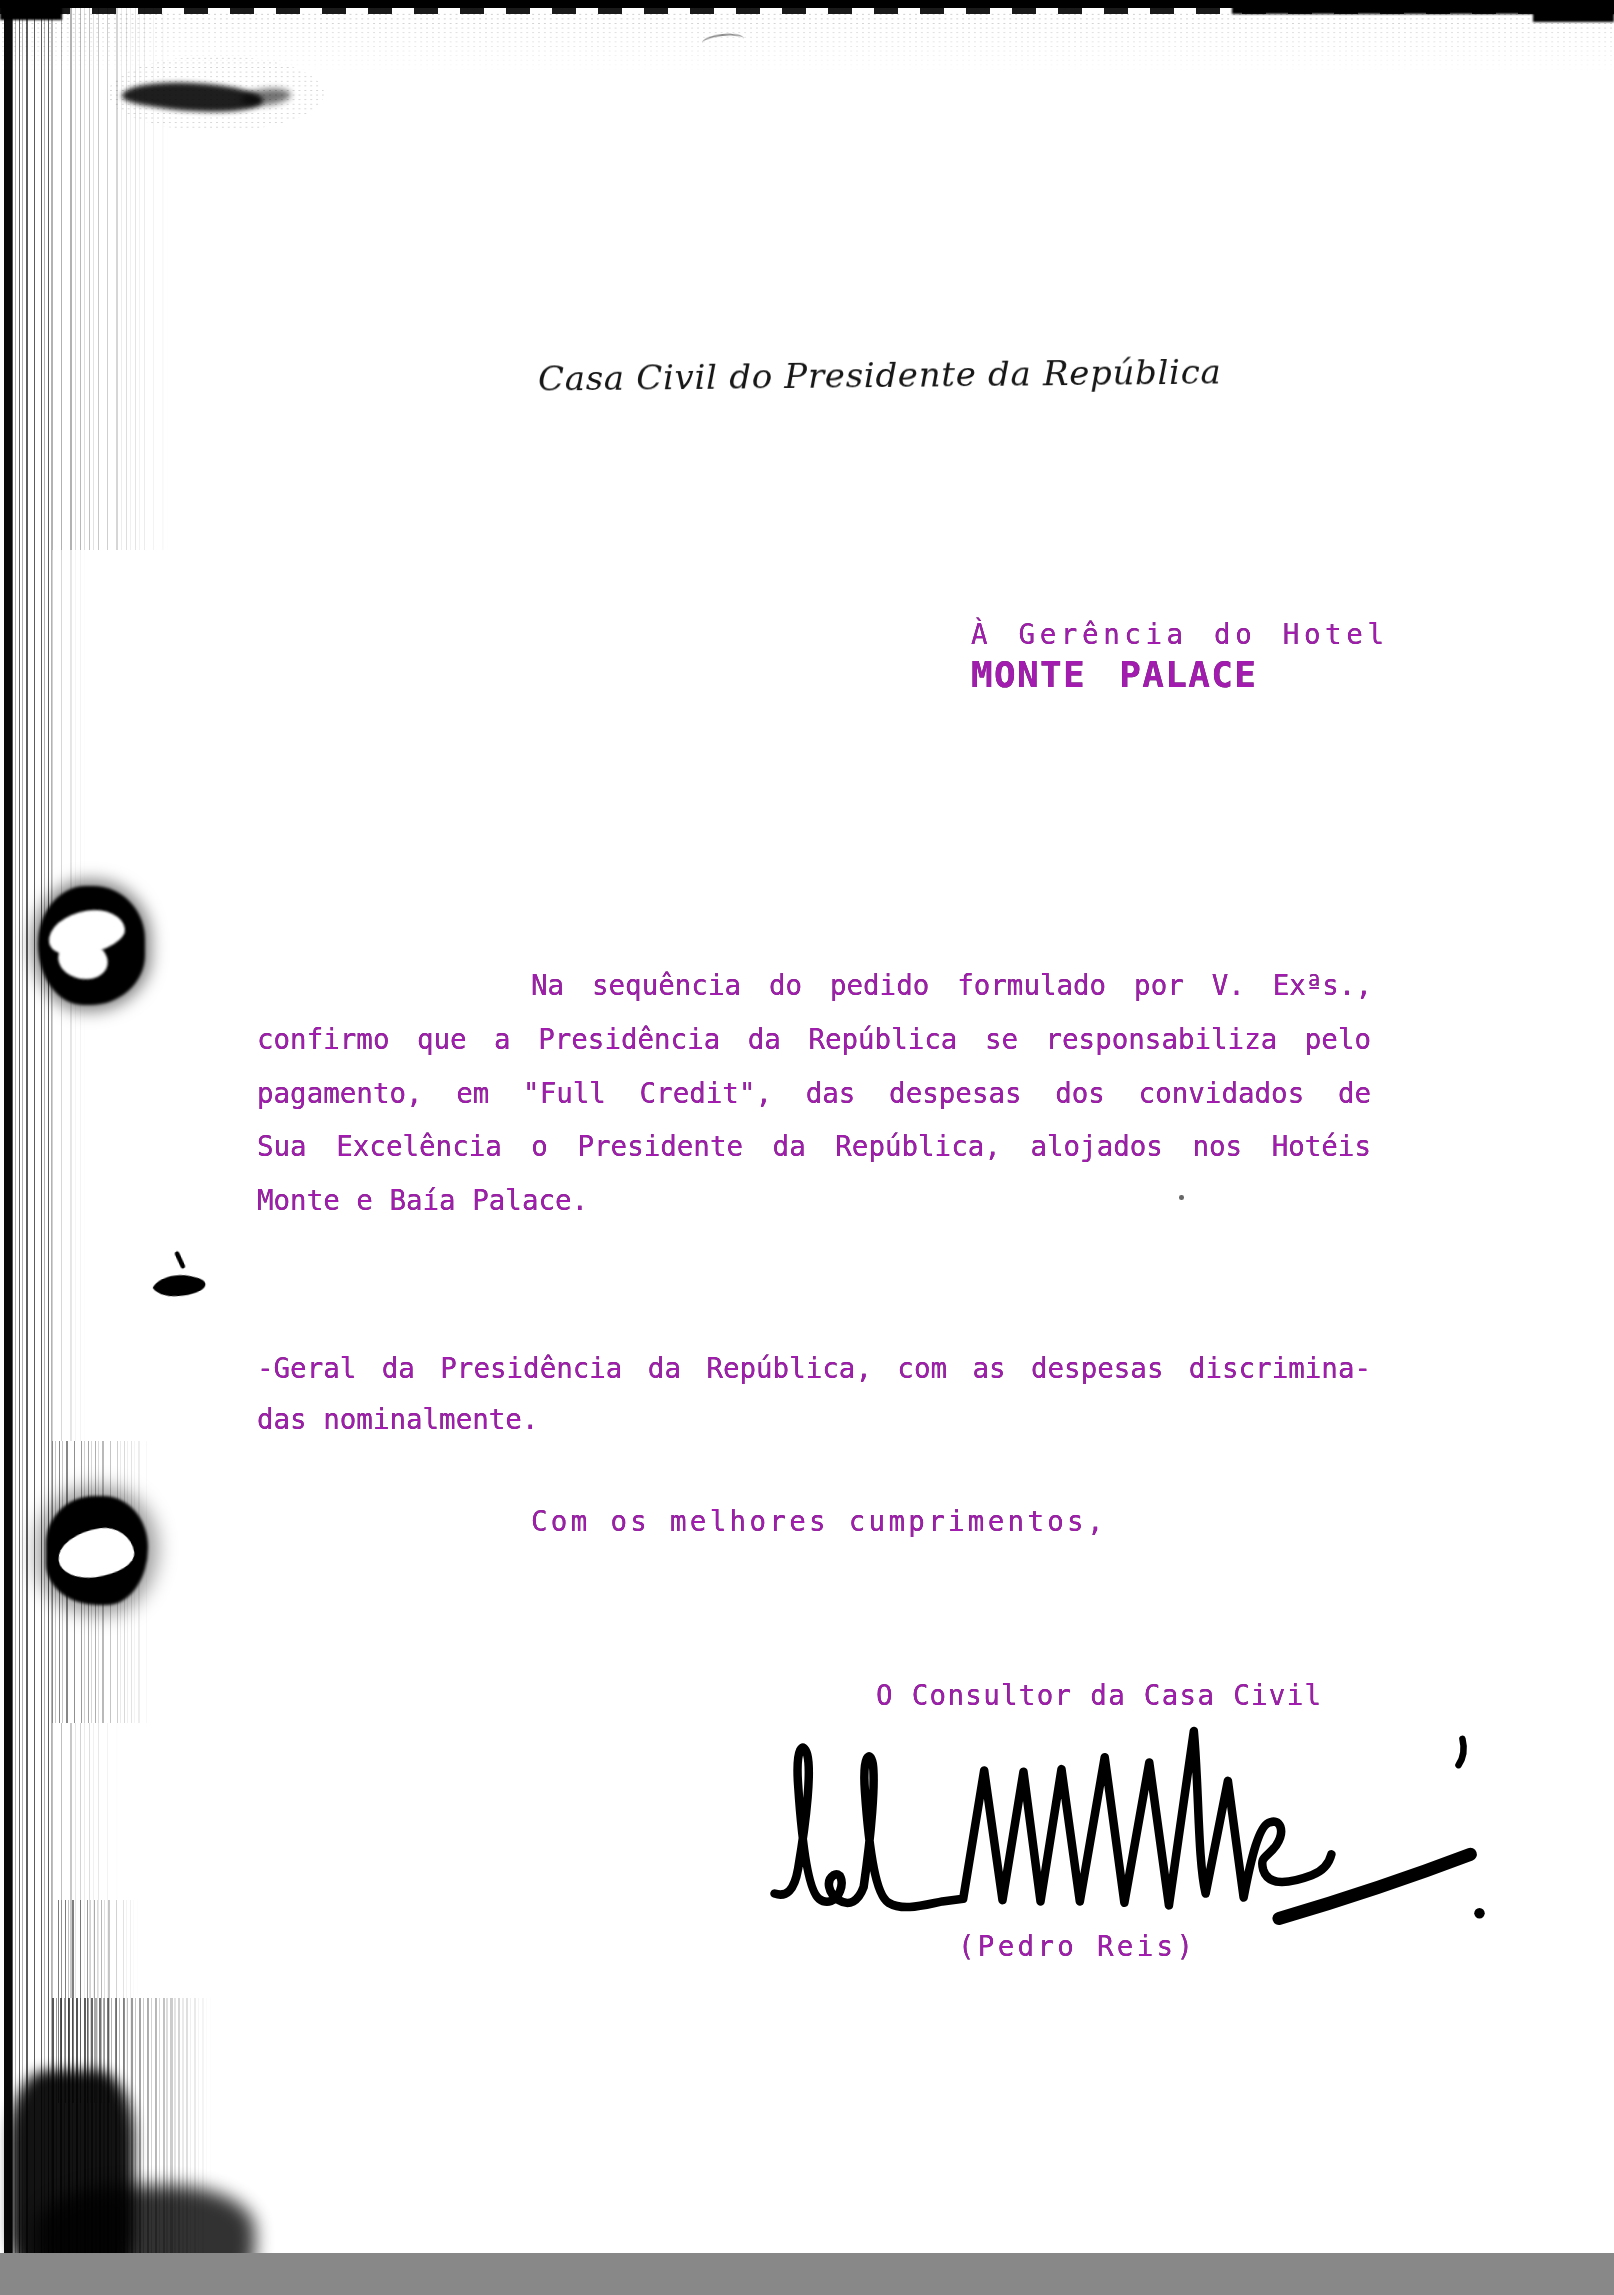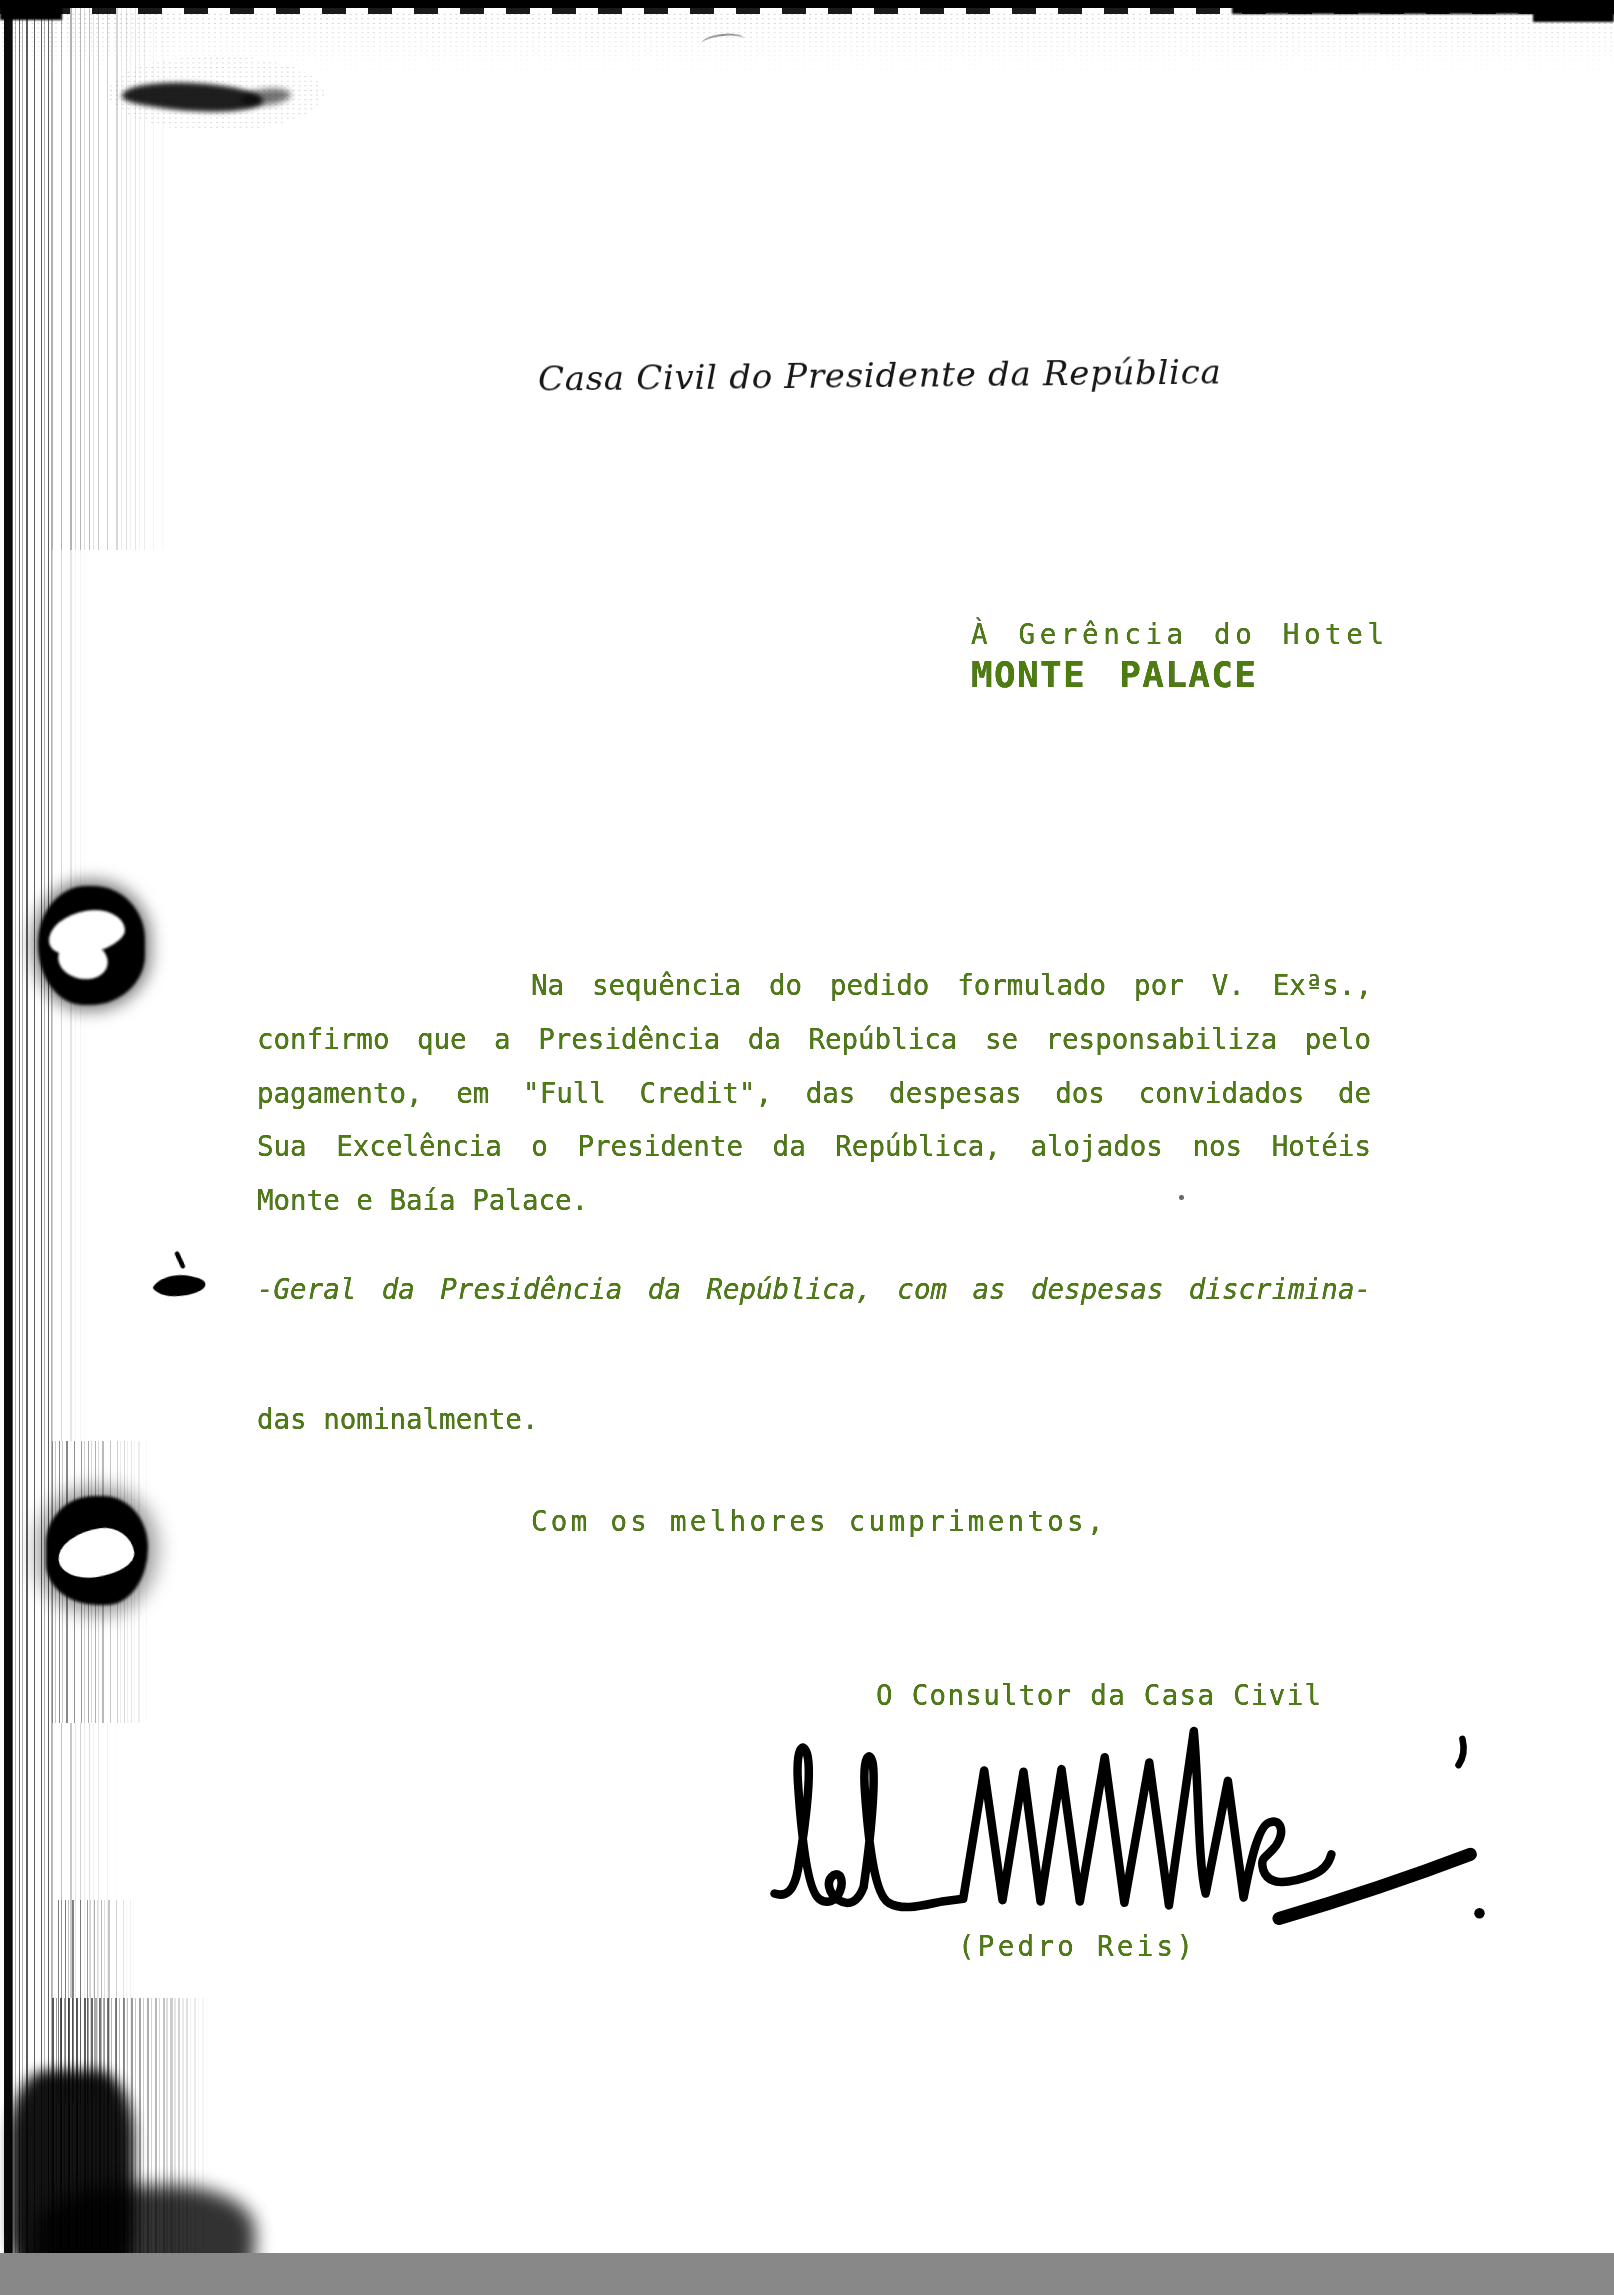--- a/index.html
+++ b/index.html
@@ -5,31 +5,31 @@
   html,body{margin:0;padding:0;background:#888;}
   .page{
     position:relative;width:1614px;height:2253px;background:#ffffff;
     overflow:hidden;font-family:"DejaVu Sans Mono",monospace;
   }
   .abs{position:absolute;}
   
   .tline{
     position:absolute;
     font:27.5px/34px "DejaVu Sans Mono",monospace;
-    color:#4d7c0f;white-space:pre;
+    color:#a21caf;white-space:pre;
     text-shadow:0 0 0.5px rgba(0,0,0,.85);
   }
   .just{white-space:normal;text-align:justify;text-align-last:justify;}
   .p1l1{left:531px;top:968px;width:841px;}
   .p1l2{left:257px;top:1022px;width:1114px;}
   .p1l3{left:257px;top:1076px;width:1114px;}
   .p1l4{left:257px;top:1129px;width:1114px;}
   .p1l5{left:257px;top:1183px;}
   .p2l1{left:531px;top:1294px;width:841px;}
-  .p2l2{left:257px;top:1272px;width:1114px;font-style:italic;}
+  .p2l2{left:257px;top:1351px;width:1114px;}
   .p2l3{left:257px;top:1402px;}
   .closing{left:531px;top:1504px;letter-spacing:3.3px;}
   .recip1{left:971px;top:617px;letter-spacing:4.6px;word-spacing:5.2px;}
   .recip2{left:971px;top:658px;font-size:36px;font-weight:bold;letter-spacing:1.3px;word-spacing:10.5px;}
   .sigtitle{left:876px;top:1678px;letter-spacing:1.3px;}
   .signame{left:958px;top:1929px;letter-spacing:3.3px;}
   .dateline{left:257px;top:2205px;letter-spacing:3.3px;color:#555;opacity:.5;filter:blur(0.9px);}
   .letterhead{
     position:absolute;left:538px;top:355px;
     font:italic 34px/1.2 "DejaVu Serif",serif;

